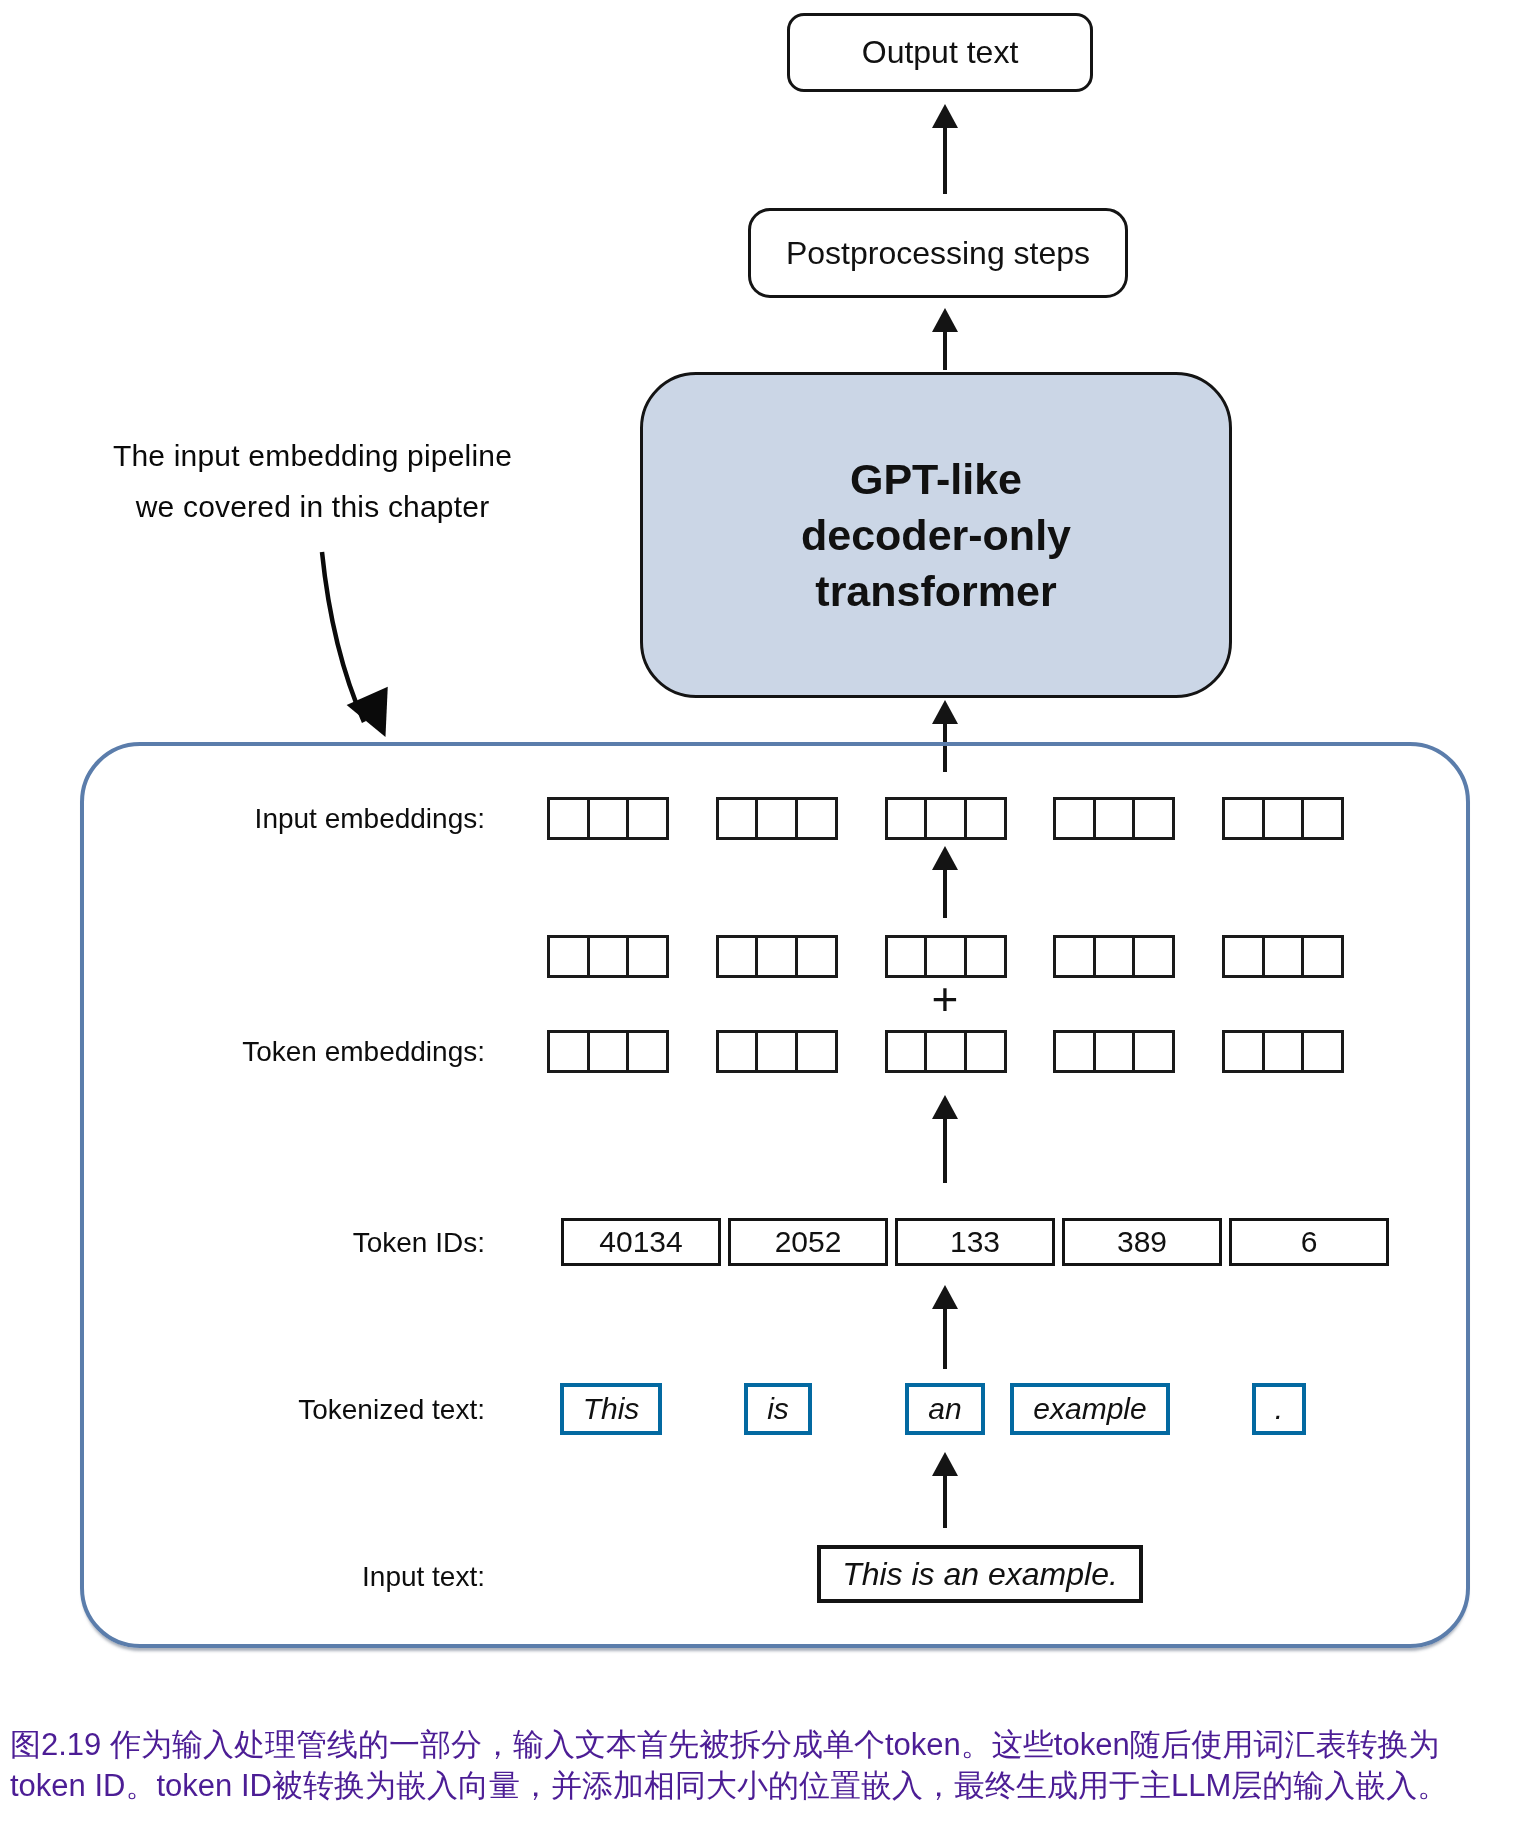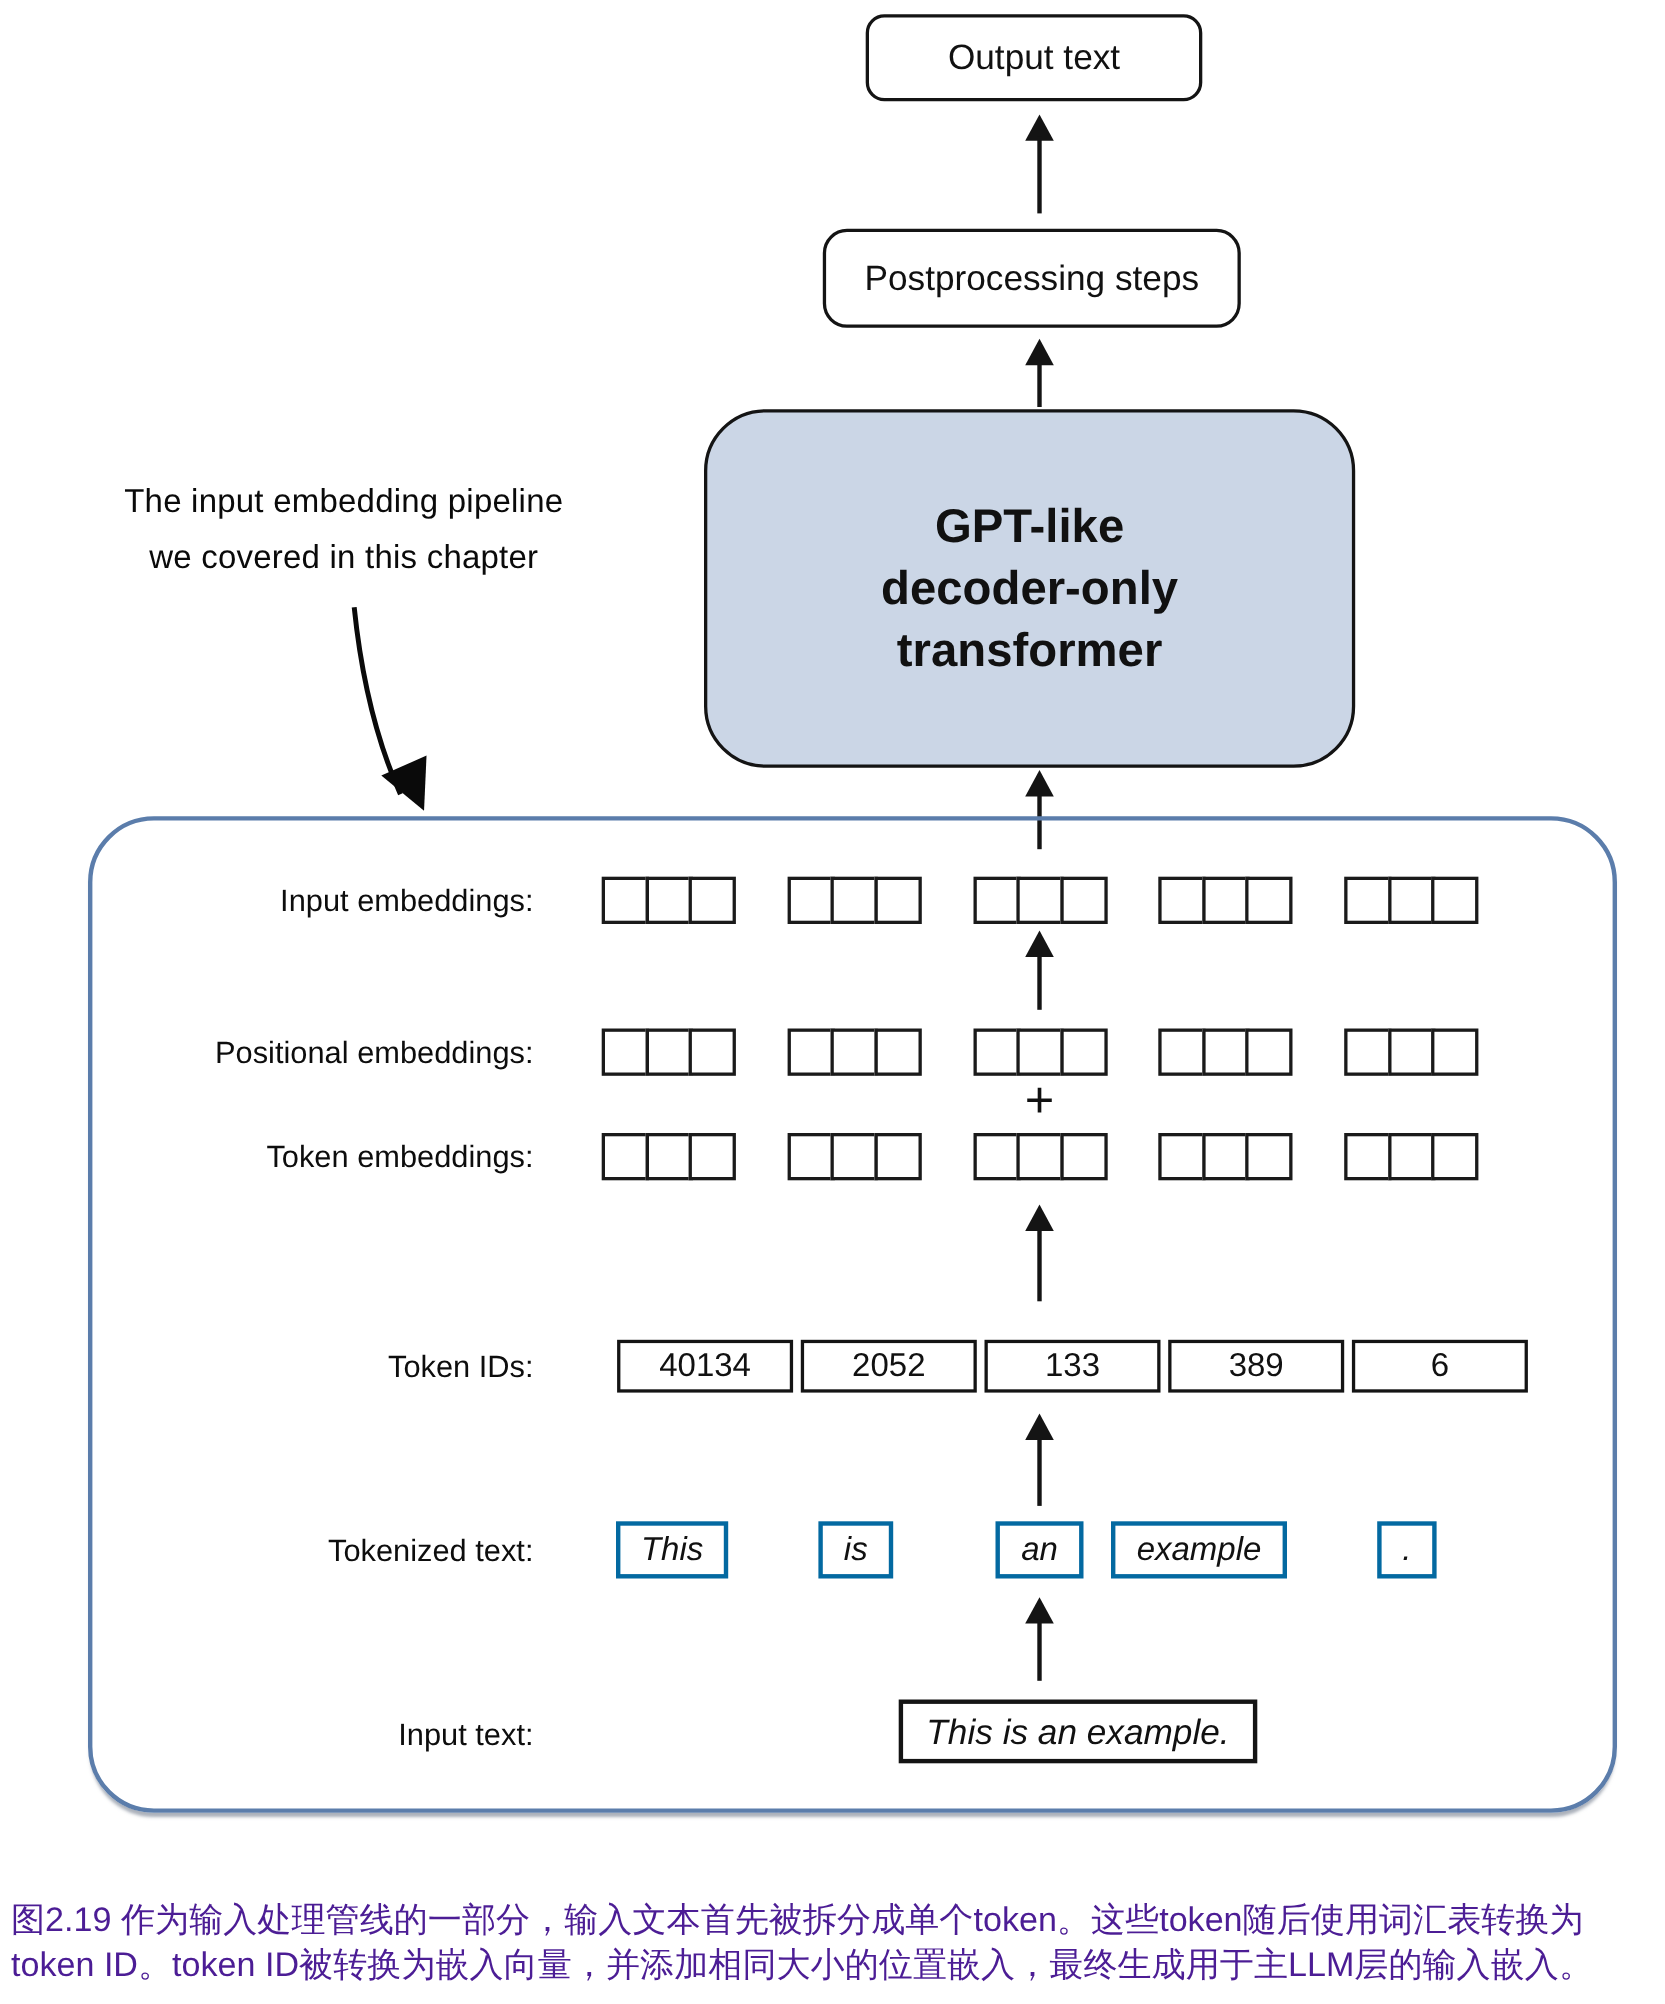--- a/index.html
+++ b/index.html
@@ -130,21 +130,20 @@
         <div class="sq"></div>
         <div class="sq"></div>
       </div>
   </div>
 
   <div class="arrow" style="left:931px;top:846px;height:72px;">
     <div class="head"></div>
     <div class="shaft"></div>
   </div>
 
-  <div class="rowlabel" style="top:941px;">Positional embeddings:</div>
   <div class="sq-row" style="top:935px;">
     <div class="sq-group">
         <div class="sq"></div>
         <div class="sq"></div>
         <div class="sq"></div>
       </div>
     <div class="sq-group">
         <div class="sq"></div>
         <div class="sq"></div>
         <div class="sq"></div>

